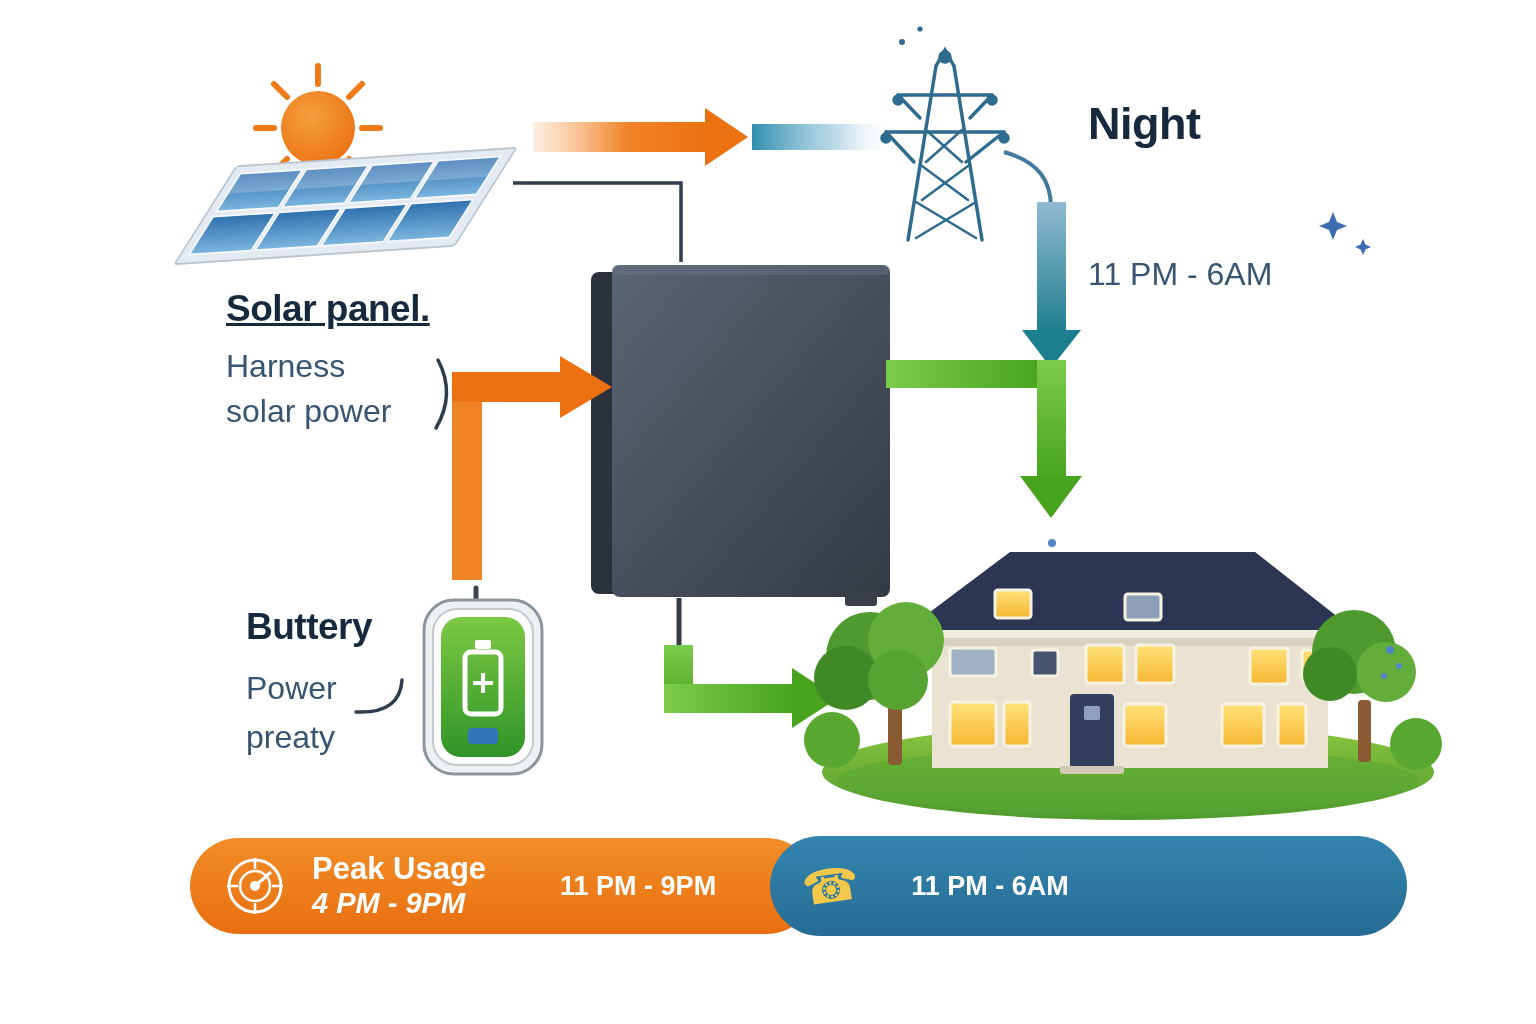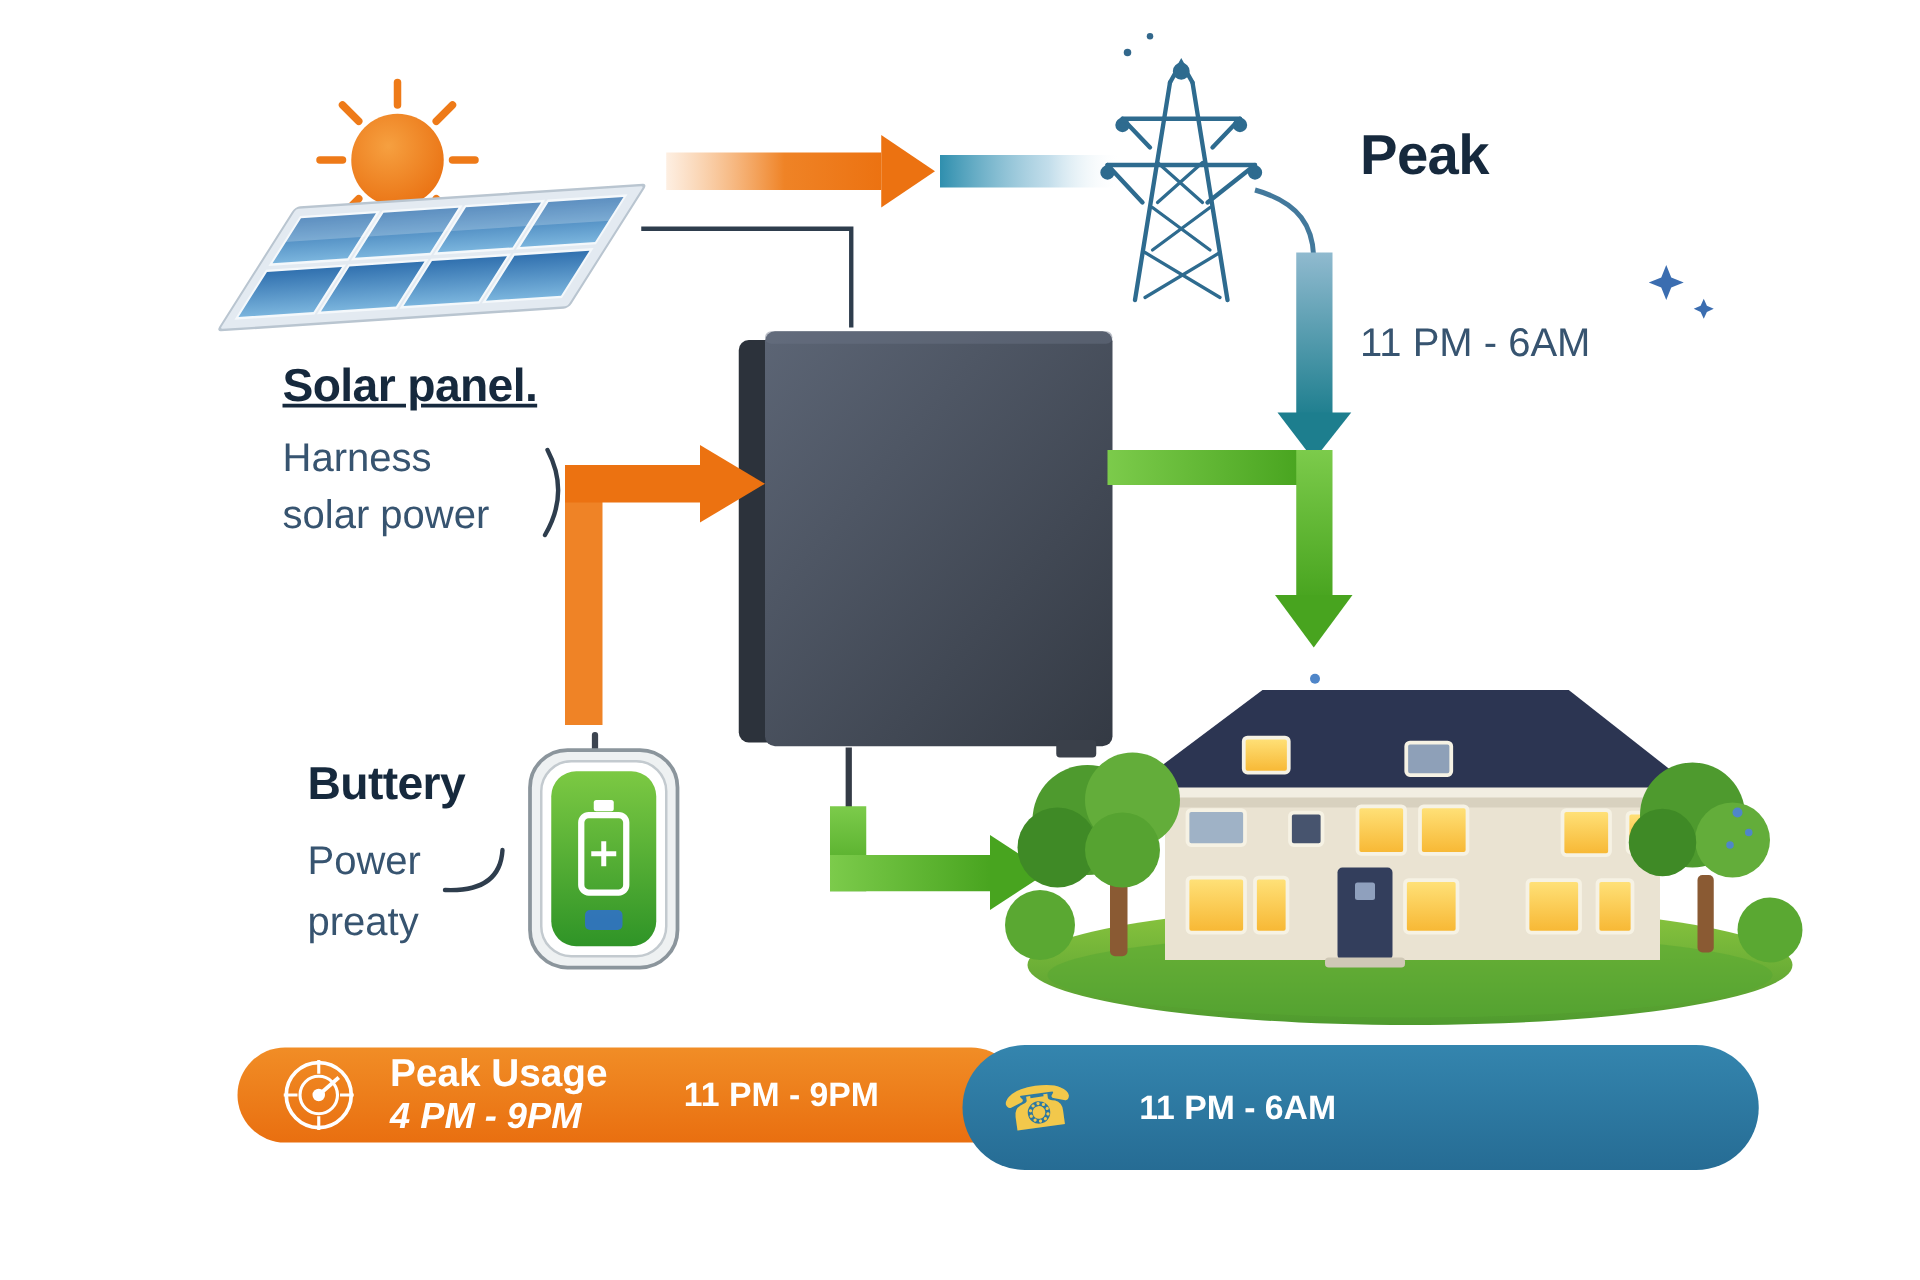--- a/index.html
+++ b/index.html
@@ -9,23 +9,23 @@
   .txt{position:absolute;white-space:nowrap;}
   .heading{font-weight:700;font-size:37px;color:#16293d;letter-spacing:-0.5px;}
   .heading.big{font-size:45px;}
   .body-line{font-size:32px;font-weight:500;color:#375470;}
   .pill{position:absolute;display:flex;align-items:center;border-radius:52px;color:#fff;}
   .pill .icon-wrap{flex:0 0 auto;display:flex;align-items:center;justify-content:center;}
   .pill .col{display:flex;flex-direction:column;justify-content:center;line-height:1.12;}
   .pill .title{font-size:31px;font-weight:700;}
   .pill .subtitle{font-size:29px;font-weight:700;font-style:italic;}
   .pill .time{font-size:27px;font-weight:600;white-space:nowrap;}
-  #pill-peak{left:190px;top:838px;width:557px;height:76px;
+  #pill-peak{left:190px;top:838px;width:557px;height:96px;
              background:linear-gradient(180deg,#f18d26,#e96f10);padding:0 34px;gap:26px;}
-  #pill-peak .time{margin-left:35px;}
+  #pill-peak .time{margin-left:48px;}
   #pill-low{left:770px;top:836px;width:573px;height:100px;
             background:linear-gradient(180deg,#3485ae,#266c94);padding:0 32px;gap:24px;}
   #pill-low .time{margin-left:28px;}
   .phone-glyph{font-size:46px;color:#f2c84b;line-height:1;transform:rotate(-8deg);}
 </style>
 </head>
 <body>
 
 <div class="canvas">
 
@@ -245,21 +245,21 @@
     <g fill="#3b6db0">
       <polygon points="1333,212 1337,222 1347,226 1337,230 1333,240 1329,230 1319,226 1329,222"></polygon>
       <polygon points="1363,239 1365.5,244.5 1371,247 1365.5,249.5 1363,255 1360.5,249.5 1355,247 1360.5,244.5"></polygon>
     </g>
   </svg>
 
   <div class="txt heading" style="left:226px;top:288px;text-decoration:underline;">Solar panel.</div>
   <div class="txt body-line" style="left:226px;top:348px;">Harness</div>
   <div class="txt body-line" style="left:226px;top:393px;">solar power</div>
 
-  <div class="txt heading big" style="left:1088px;top:98px;">Peak</div>
+  <div class="txt heading big" style="left:1088px;top:98px;">Night</div>
   <div class="txt body-line" style="left:1088px;top:256px;">11 PM - 6AM</div>
 
   <div class="txt heading" style="left:246px;top:606px;">Buttery</div>
   <div class="txt body-line" style="left:246px;top:670px;">Power</div>
   <div class="txt body-line" style="left:246px;top:709px;margin-top:10px;">preaty</div>
 
   <div class="pill" id="pill-peak">
     <span class="icon-wrap">
       <svg width="62" height="62" viewBox="0 0 62 62">
         <circle cx="31" cy="31" r="26" fill="none" stroke="#ffffff" stroke-width="3"></circle>

